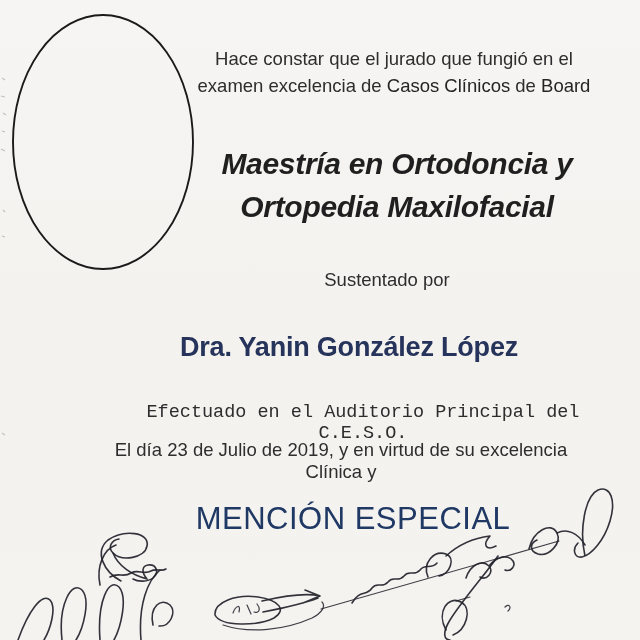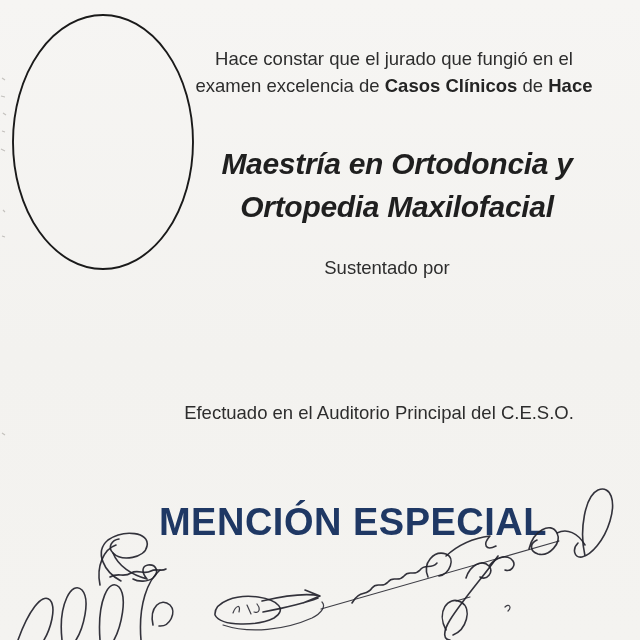--- a/index.html
+++ b/index.html
@@ -3,60 +3,62 @@
 <meta charset="utf-8">
 <style>
   html,body{margin:0;padding:0;}
   body{width:640px;height:640px;overflow:hidden;
        font-family:"Liberation Sans","DejaVu Sans",sans-serif;}
   .page{position:relative;width:640px;height:640px;
         background:linear-gradient(180deg,#f6f5f3 0%,#f3f2ef 55%,#f4f3f0 100%);
         overflow:hidden;}
   .txt{position:absolute;text-align:center;color:#2d2d2d;margin-top:21px;}
   .intro{top:25px;left:149px;width:490px;font-size:18.5px;line-height:26.5px;}
-  .intro .b{font-weight:700;color:#242424;}
+  .intro .b{font-weight:400;color:#242424;}
   .program{top:121px;left:147px;width:500px;font-size:30px;line-height:43px;
            font-weight:700;font-style:italic;color:#1f1f1f;letter-spacing:-0.3px;}
-  .sustentado{top:236px;left:137px;width:500px;font-size:18.5px;}
+  .sustentado{top:248px;left:137px;width:500px;font-size:18.5px;}
   .name{top:311px;left:99px;width:500px;font-size:27px;font-weight:700;
         color:#26335a;letter-spacing:-0.2px;}
-  .venue{top:381px;left:129px;width:500px;font-size:18.5px;}
+  .venue{top:381px;left:113px;width:500px;font-size:18.5px;font-family:Liberation Mono, monospace;}
   .dateline{top:418px;left:91px;width:500px;font-size:18.5px;}
   .dateline2{top:455px;left:69px;width:500px;font-size:18.5px;}
-  .award{top:480px;left:103px;width:500px;font-size:38px;font-weight:700;
+  .award{top:480px;left:103px;width:500px;font-size:31px;font-weight:400;
          color:#1f3864;letter-spacing:0.5px;}
   svg.art{position:absolute;top:0;left:0;width:640px;height:640px;
           pointer-events:none;}
   .ink{fill:none;stroke:#22222b;stroke-width:1.6;stroke-linecap:round;
        stroke-linejoin:round;opacity:0.92;}
   .ink-thin{fill:none;stroke:#2a2a33;stroke-width:1.2;stroke-linecap:round;
        opacity:0.9;}
   .oval{fill:none;stroke:#1a1a1a;stroke-width:1.9;}
   .speck{stroke:#9a9892;stroke-width:1.1;opacity:0.55;fill:none;}
 </style>
 </head>
 <body>
 
 <div class="page">
 
   <div class="txt intro">
     <div>Hace constar que el jurado que fungió en el</div>
-    <div><span>examen excelencia de </span><span class="b">Casos Clínicos</span><span> de </span><span class="b">Hace</span></div>
+    <div><span>examen excelencia de </span><span class="b">Casos Clínicos</span><span> de </span><span class="b">Board</span></div>
   </div>
 
   <div class="txt program">
     <div>Maestría en Ortodoncia y</div>
     <div>Ortopedia Maxilofacial</div>
   </div>
 
   <div class="txt sustentado">Sustentado por</div>
 
+  <div class="txt name">Dra. Yanin González López</div>
 
   <div class="txt venue">Efectuado en el Auditorio Principal del C.E.S.O.</div>
 
+  <div class="txt dateline">El día 23 de Julio de 2019, y en virtud de su excelencia Clínica y</div>
 
 
   <div class="txt award">MENCIÓN ESPECIAL</div>
 
   <svg class="art" viewBox="0 0 640 640" xmlns="http://www.w3.org/2000/svg">
 
     <ellipse class="oval" cx="103" cy="142" rx="90" ry="127"></ellipse>
 
     <path class="speck" d="M2,78 l3,2 M1,96 l4,1 M3,113 l3,2 M2,131 l3,1 M1,149 l4,2 M3,210 l2,2 M2,236 l3,1 M2,433 l3,2"></path>
 

